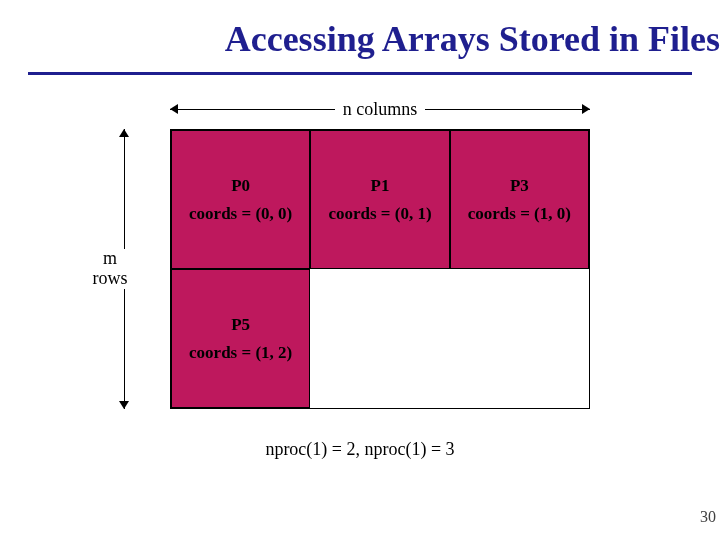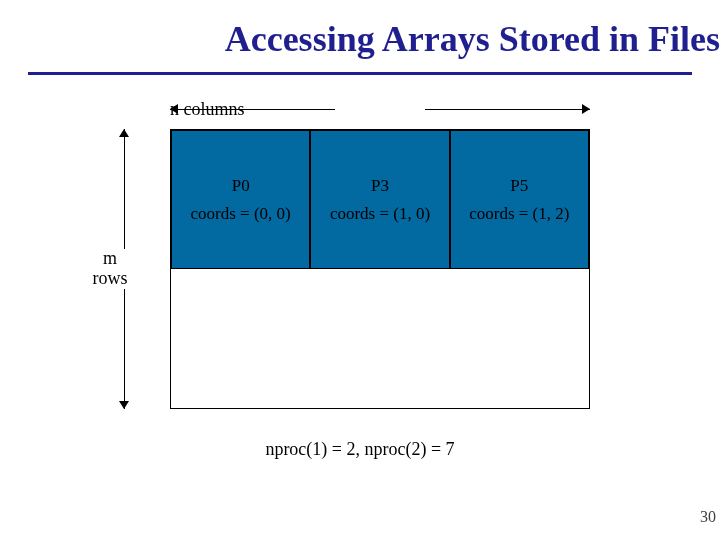--- a/index.html
+++ b/index.html
@@ -53,20 +53,21 @@
     width: 0; height: 0;
     border-top: 5px solid transparent;
     border-bottom: 5px solid transparent;
   }
   .cols-bracket .tri-l { left: 0; border-right: 8px solid #000; }
   .cols-bracket .tri-r { right: 0; border-left: 8px solid #000; }
   .cols-bracket .lbl {
     position: absolute;
     left: 0; right: 0;
     top: 0;
+    text-align: center;
     font-size: 18px;
   }
 
   
   .rows-bracket {
     position: absolute;
     left: 90px;
     top: 30px;
     width: 70px;
     height: 280px;
@@ -106,29 +107,30 @@
     left: 170px;
     top: 30px;
     width: 420px;
     height: 280px;
     display: grid;
     grid-template-columns: repeat(3, 1fr);
     grid-template-rows: repeat(2, 1fr);
     border: 1px solid #000;
   }
   .cell {
-    background: #0369a1;
+    background: #be185d;
     border: 1px solid #000;
     display: flex;
     flex-direction: column;
     align-items: center;
     justify-content: center;
     gap: 8px;
     font-size: 16px;
     text-align: center;
+    font-weight: bold;
   }
   .cell .p { font-size: 17px; }
   .cell .c { font-size: 17px; }
 
   .footer-rel {
     position: absolute;
     left: 0; right: 0;
     top: 340px;
     text-align: center;
     font-size: 18px;
@@ -168,25 +170,29 @@
     <span class="vline-b"></span>
     <span class="tri-b"></span>
   </div>
 
   <div class="grid">
     <div class="cell">
       <div class="p">P0</div>
       <div class="c">coords = (0, 0)</div>
     </div>
     <div class="cell">
+      <div class="p">P1</div>
+      <div class="c">coords = (0, 1)</div>
+    </div>
+    <div class="cell">
       <div class="p">P3</div>
       <div class="c">coords = (1, 0)</div>
     </div>
     <div class="cell">
       <div class="p">P5</div>
       <div class="c">coords = (1, 2)</div>
     </div>
   </div>
 
-  <div class="footer-rel">nproc(1) = 2,  nproc(2) = 7</div>
+  <div class="footer-rel">nproc(1) = 2,  nproc(1) = 3</div>
 </div>
 
 <div class="page-no">30</div>
 
 </body></html>

